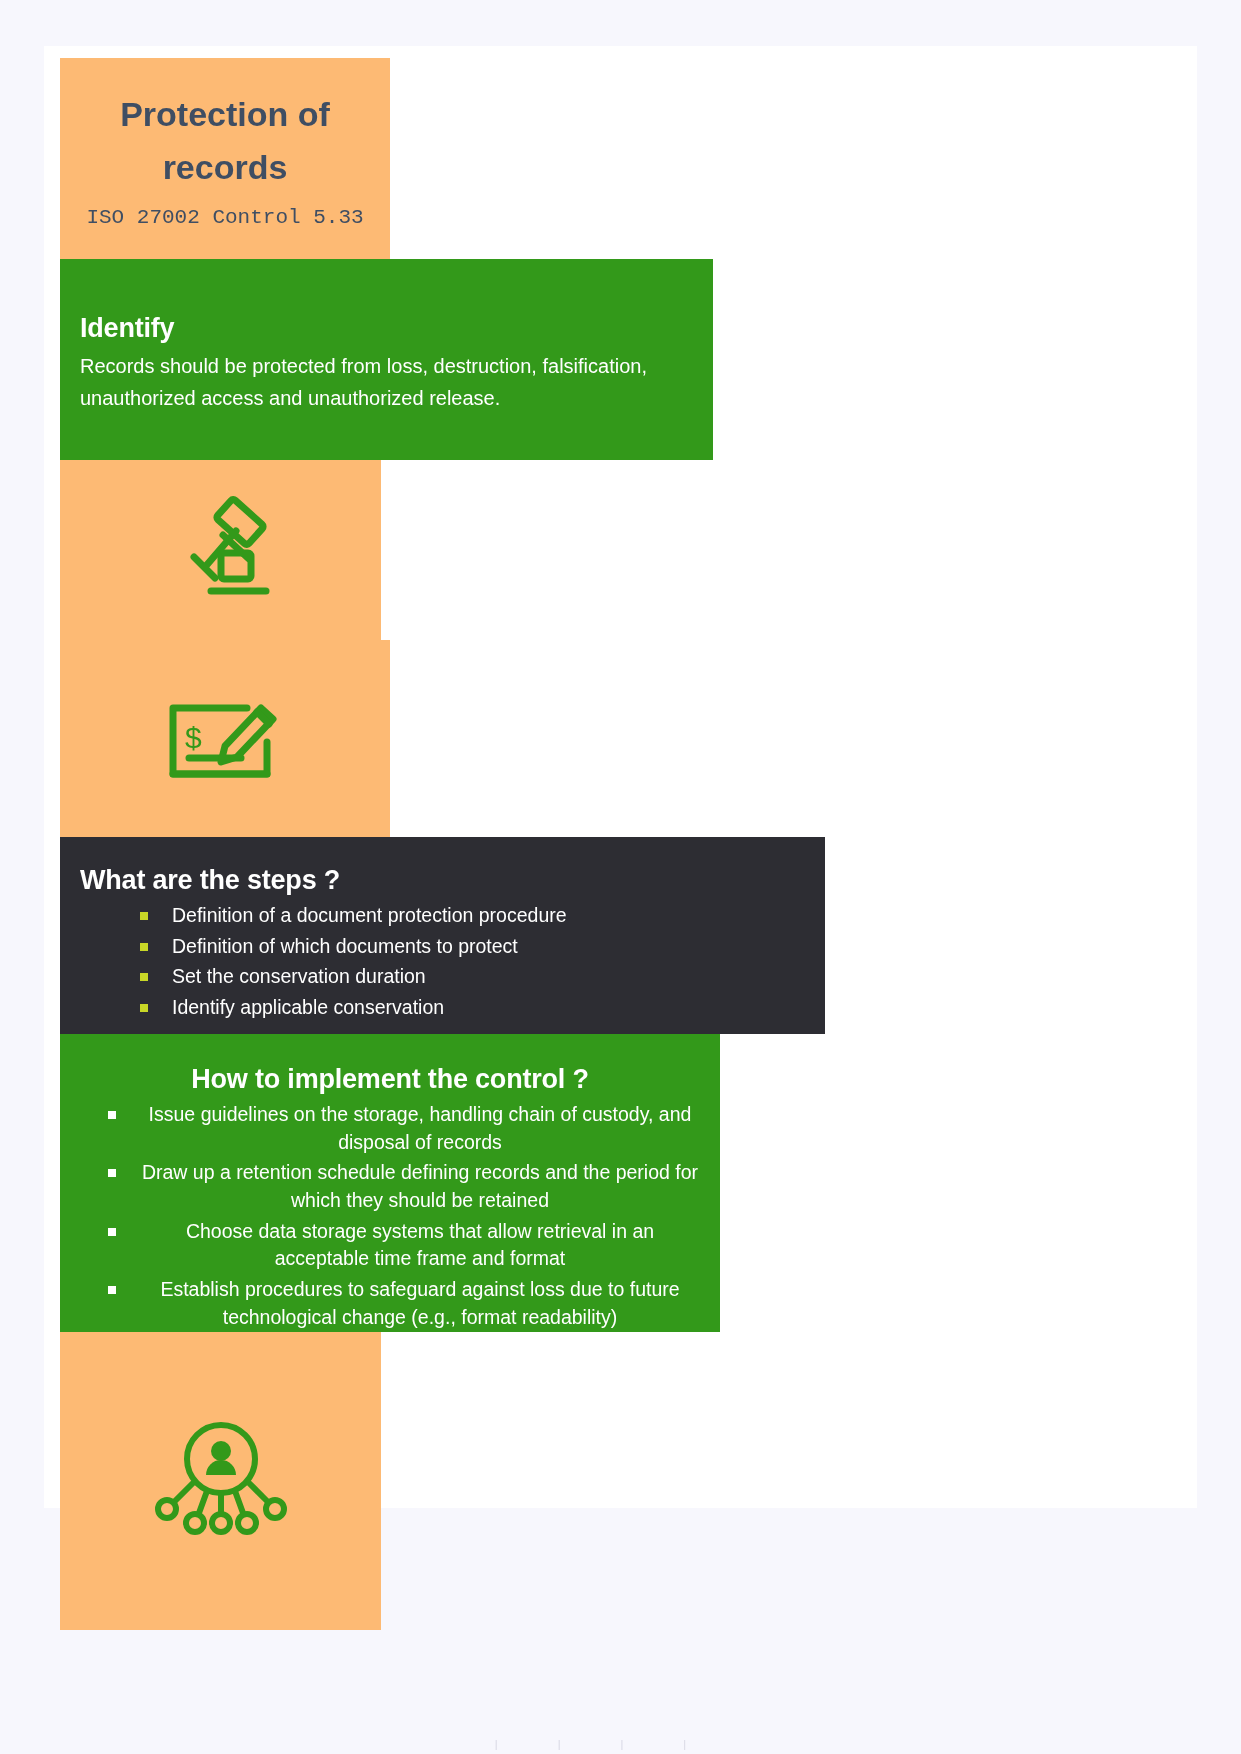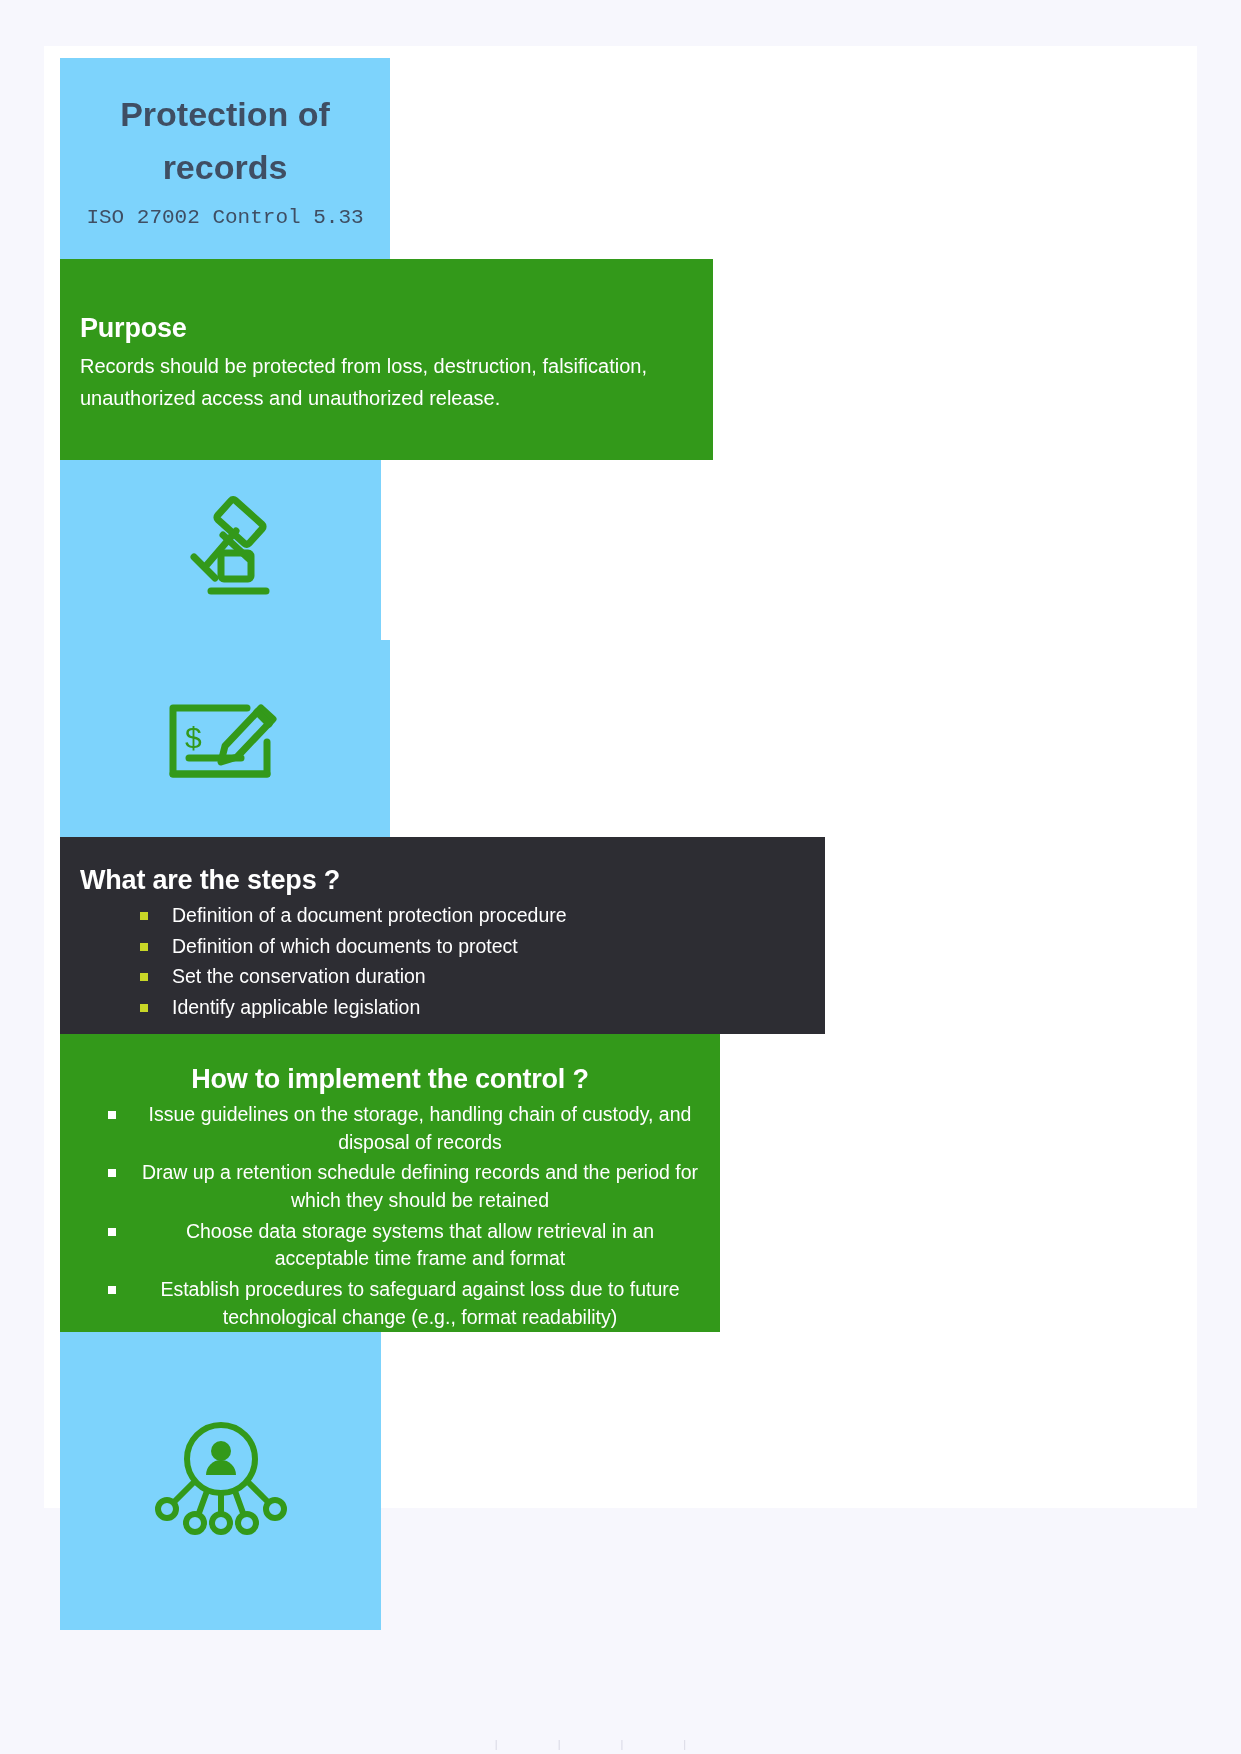--- a/index.html
+++ b/index.html
@@ -26,21 +26,21 @@
     width: 1153px;
     height: 1462px;
     box-sizing: border-box;
     padding: 12px 16px;
     position: relative;
   }
   .block {
     box-sizing: border-box;
   }
   .lav {
-    background: #7dd3fc;
+    background: #fdba74;
   }
   .green {
     background: #33991a;
   }
   .slate {
     background: #47566e;
   }
   .dark {
     background: #2d2d33;
   }
@@ -198,21 +198,21 @@
 
     <div class="block lav" id="title-card">
       <div class="t-main">
         <span>Protection of</span><br>
         <span>records</span>
       </div>
       <div class="t-sub">ISO 27002 Control 5.33</div>
     </div>
 
     <div class="block green" id="control-card">
-      <div class="h-title">Purpose</div>
+      <div class="h-title">Identify</div>
       <p class="body-text">Records should be protected from loss, destruction, falsification, unauthorized access and unauthorized release.</p>
     </div>
 
 
     <div class="block lav" id="purpose-icon-card">
       <svg class="icon-svg" width="120" height="110" viewBox="0 0 120 110" fill="none" stroke="#33991a" stroke-width="7" stroke-linecap="round" stroke-linejoin="round">
         <rect x="58" y="14" width="42" height="26" rx="3" transform="rotate(42 79 27)"></rect>
         <line x1="62" y1="40" x2="88" y2="64"></line>
         <line x1="44" y1="72" x2="75" y2="36"></line>
         <line x1="33" y1="62" x2="54" y2="83"></line>
@@ -231,21 +231,21 @@
         <line x1="94" y1="26" x2="106" y2="38"></line>
       </svg>
     </div>
 
     <div class="block dark" id="steps-card">
       <div class="h-title">What are the steps ?</div>
       <ul class="bullets">
         <li>Definition of a document protection procedure</li>
         <li>Definition of which documents to protect</li>
         <li>Set the conservation duration</li>
-        <li> Identify applicable legislation</li>
+        <li> Identify applicable conservation</li>
       </ul>
     </div>
 
     <div class="block green" id="impl-card">
       <div class="h-title">How to implement the control ?</div>
       <ul class="bullets white-marker">
         <li>Issue guidelines on the storage, handling chain of custody, and disposal of records</li>
         <li>Draw up a retention schedule defining records and the period for which they should be retained</li>
         <li>Choose data storage systems that allow retrieval in an acceptable time frame and format</li>
         <li>Establish procedures to safeguard against loss due to future technological change (e.g., format readability)</li>

